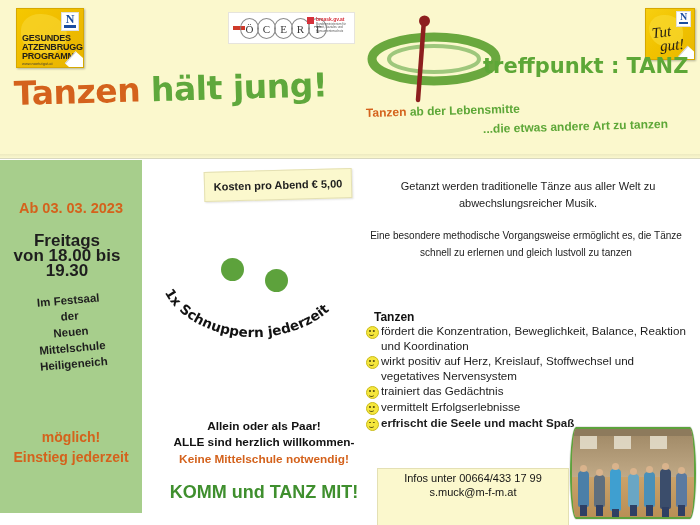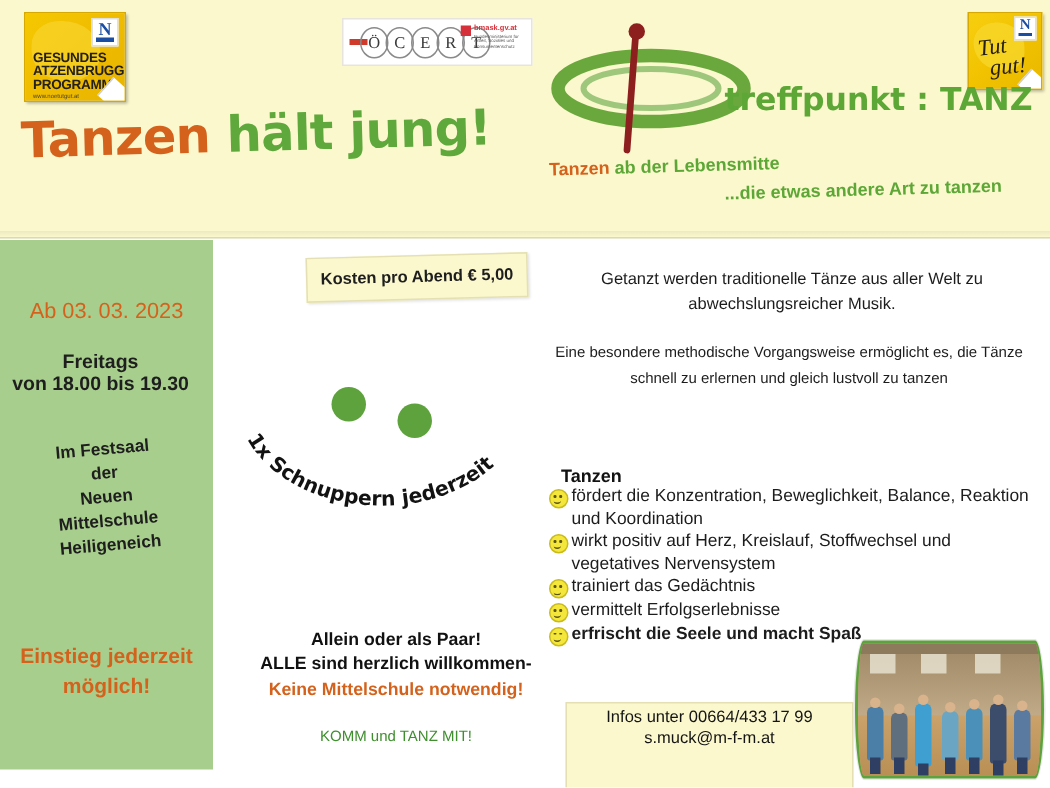--- a/index.html
+++ b/index.html
@@ -124,25 +124,25 @@
     transform:rotate(-1.6deg);transform-origin:left center;white-space:nowrap;
   }
 
   
   .sidebar{
     position:absolute;left:0;top:160px;width:142px;height:353px;
     background:#a7ce8c;
   }
   .sb-date{
     position:absolute;left:0;top:40px;width:142px;text-align:center;
-    color:#d4621c;font-weight:normal;font-size:14.5px;
+    color:#d4621c;font-weight:bold;font-size:14.5px;
   }
   .sb-days{
     position:absolute;left:0;top:73px;width:134px;text-align:center;
-    color:#1e1e1e;font-weight:bold;font-size:13px;line-height:15px;
+    color:#1e1e1e;font-weight:bold;font-size:17px;line-height:15px;
   }
   .sb-place{
     position:absolute;left:0;top:132px;width:142px;text-align:center;
     color:#1e1e1e;font-weight:bold;font-size:11.5px;line-height:16px;
     transform:rotate(-5deg);
   }
   .sb-entry{
     position:absolute;left:0;top:267px;width:142px;text-align:center;
     color:#d4621c;font-weight:bold;font-size:14px;line-height:20px;
   }
@@ -199,21 +199,21 @@
     border-bottom:1.2px solid #5a5312;border-radius:0 0 4px 4px;
   }
   .benefits li.bold{font-weight:bold;}
 
   
   .welcome{
     position:absolute;left:152px;top:418px;width:224px;text-align:center;
   }
   .welcome .w1{font-size:11.8px;font-weight:bold;color:#111;line-height:16px;}
   .welcome .w2{font-size:11.8px;font-weight:bold;color:#d4621c;line-height:16px;margin-top:1px;}
-  .welcome .w3{font-size:10px;font-weight:normal;color:#3f8f2e;line-height:16px;margin-top:17px;}
+  .welcome .w3{font-size:18px;font-weight:bold;color:#3f8f2e;line-height:16px;margin-top:17px;}
 
   
   .tanzleitung{
     position:absolute;left:377px;top:468px;width:190px;height:57px;
     background:#fbf8cd;border:1px solid #e4e0b4;text-align:center;
   }
   .tanzleitung .t1{margin-top:8px;font-size:11.5px;color:#141414;}
   .tanzleitung .t1 b{font-size:12.5px;}
   .tanzleitung .t2{margin-top:3px;font-size:11px;color:#141414;}
   .tanzleitung .t3{margin-top:2px;font-size:11px;color:#141414;}
@@ -307,22 +307,22 @@
       <div>von 18.00 bis 19.30</div>
     </div>
     <div class="sb-place">
       <div>Im Festsaal</div>
       <div>der</div>
       <div>Neuen</div>
       <div>Mittelschule</div>
       <div>Heiligeneich</div>
     </div>
     <div class="sb-entry">
+      <div>möglich!</div>
       <div>Einstieg jederzeit</div>
-      <div>möglich!</div>
     </div>
   </div>
 
   <div class="kosten">
     <span>Kosten pro Abend € 5,00</span>
   </div>
 
   <div class="smiley">
     <div class="eye l"></div>
     <div class="eye r"></div>

